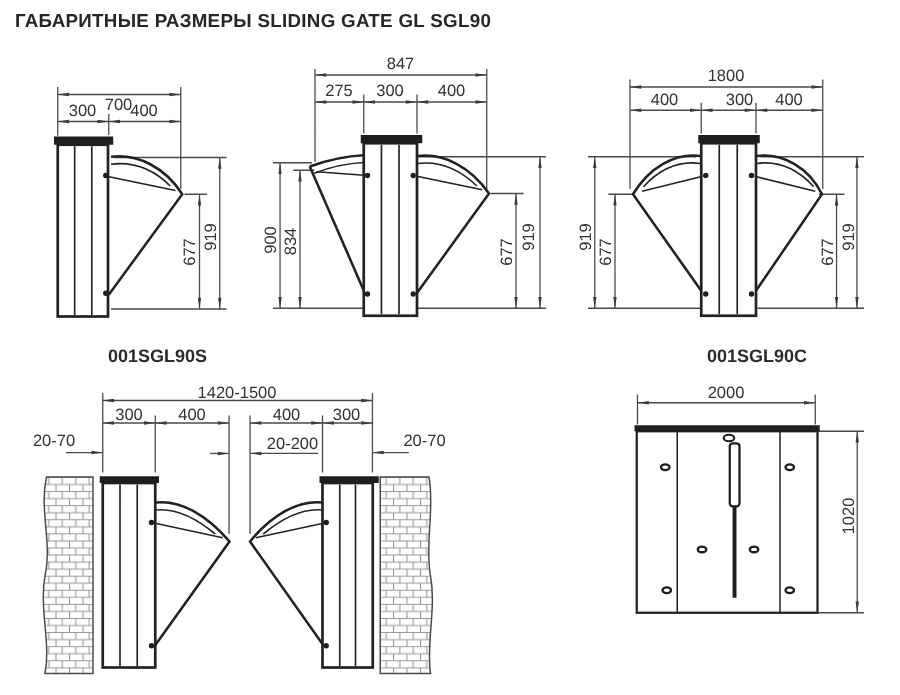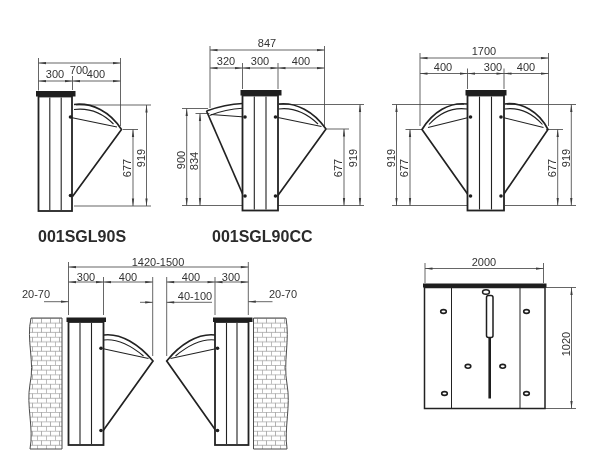--- a/index.html
+++ b/index.html
@@ -3,29 +3,30 @@
 <meta charset="utf-8">
 <style>
   html,body{margin:0;padding:0;background:#fff;}
   .stage{position:relative;width:600px;height:463px;background:#ffffff;overflow:hidden;
          font-family:"Liberation Sans",sans-serif;}
   .title{position:absolute;left:10px;top:7px;font-size:12.5px;font-weight:bold;color:#262626;
          letter-spacing:.2px;white-space:nowrap;}
   .t{position:absolute;width:40px;height:12px;line-height:12px;text-align:center;
      font-size:11px;color:#333;white-space:nowrap;}
   .rot{transform:rotate(-90deg);}
-  .name{position:absolute;width:100px;height:14px;line-height:14px;text-align:left;
-        font-size:16px;font-weight:bold;color:#2b2b2b;}
+  .name{position:absolute;width:100px;height:14px;line-height:14px;text-align:right;
+        font-size:12px;font-weight:bold;color:#2b2b2b;}
   svg{position:absolute;overflow:visible;}
 </style>
 </head>
 <body>
 
 <div class="stage">
 
+  <div class="title">ГАБАРИТНЫЕ РАЗМЕРЫ SLIDING GATE GL SGL90</div>
 
   <svg style="left:0;top:40px" width="170" height="190" viewBox="0 0 170 190">
     <defs>
       <marker id="ar1" viewBox="0 0 12 8" refX="11" refY="4" markerWidth="9" markerHeight="6" markerUnits="userSpaceOnUse" orient="auto-start-reverse">
         <path d="M1,2.5 L11,4 L1,5.5 z" fill="#3b3b3b"></path>
       </marker>
     </defs>
     <g stroke="#4a4a4a" stroke-width="0.85" fill="none">
       <path d="M38.5,18 V50.5 M120.5,18 V86 M72.5,36 V50 M76,65 H151 M123,89.5 H138 M74,166 H151"></path>
       <line x1="38.5" y1="23" x2="120.5" y2="23" marker-start="url(#ar1)" marker-end="url(#ar1)"></line>
@@ -214,43 +215,43 @@
   </svg>
 
   <div class="t" style="left:59px;top:64px">700</div>
   <div class="t" style="left:35px;top:68px">300</div>
   <div class="t" style="left:76px;top:68px">400</div>
   <div class="t rot" style="left:121px;top:152px">919</div>
   <div class="t rot" style="left:107px;top:162px">677</div>
   <div class="name" style="left:38px;top:230px">001SGL90S</div>
 
   <div class="t" style="left:247px;top:37px">847</div>
-  <div class="t" style="left:206px;top:55px">320</div>
+  <div class="t" style="left:206px;top:55px">275</div>
   <div class="t" style="left:240px;top:55px">300</div>
   <div class="t" style="left:281px;top:55px">400</div>
   <div class="t rot" style="left:161px;top:154px">900</div>
   <div class="t rot" style="left:174px;top:155px">834</div>
   <div class="t rot" style="left:333px;top:152px">919</div>
   <div class="t rot" style="left:318px;top:162px">677</div>
-  <div class="name" style="left:212px;top:230px">001SGL90CC</div>
-
-  <div class="t" style="left:464px;top:45px">1700</div>
+
+  <div class="t" style="left:464px;top:45px">1800</div>
   <div class="t" style="left:423px;top:61px">400</div>
   <div class="t" style="left:473px;top:61px">300</div>
   <div class="t" style="left:506px;top:61px">400</div>
   <div class="t rot" style="left:371px;top:152px">919</div>
   <div class="t rot" style="left:384px;top:162px">677</div>
   <div class="t rot" style="left:546px;top:152px">919</div>
   <div class="t rot" style="left:532px;top:162px">677</div>
+  <div class="name" style="left:438px;top:230px">001SGL90C</div>
 
   <div class="t" style="left:118px;top:256px;width:80px">1420-1500</div>
   <div class="t" style="left:66px;top:271px">300</div>
   <div class="t" style="left:108px;top:271px">400</div>
   <div class="t" style="left:171px;top:271px">400</div>
   <div class="t" style="left:211px;top:271px">300</div>
   <div class="t" style="left:11px;top:288px;width:50px">20-70</div>
-  <div class="t" style="left:170px;top:290px;width:50px">40-100</div>
+  <div class="t" style="left:170px;top:290px;width:50px">20-200</div>
   <div class="t" style="left:258px;top:288px;width:50px">20-70</div>
 
   <div class="t" style="left:464px;top:256px">2000</div>
   <div class="t rot" style="left:546px;top:338px">1020</div>
 
 </div>
 
 </body></html>

